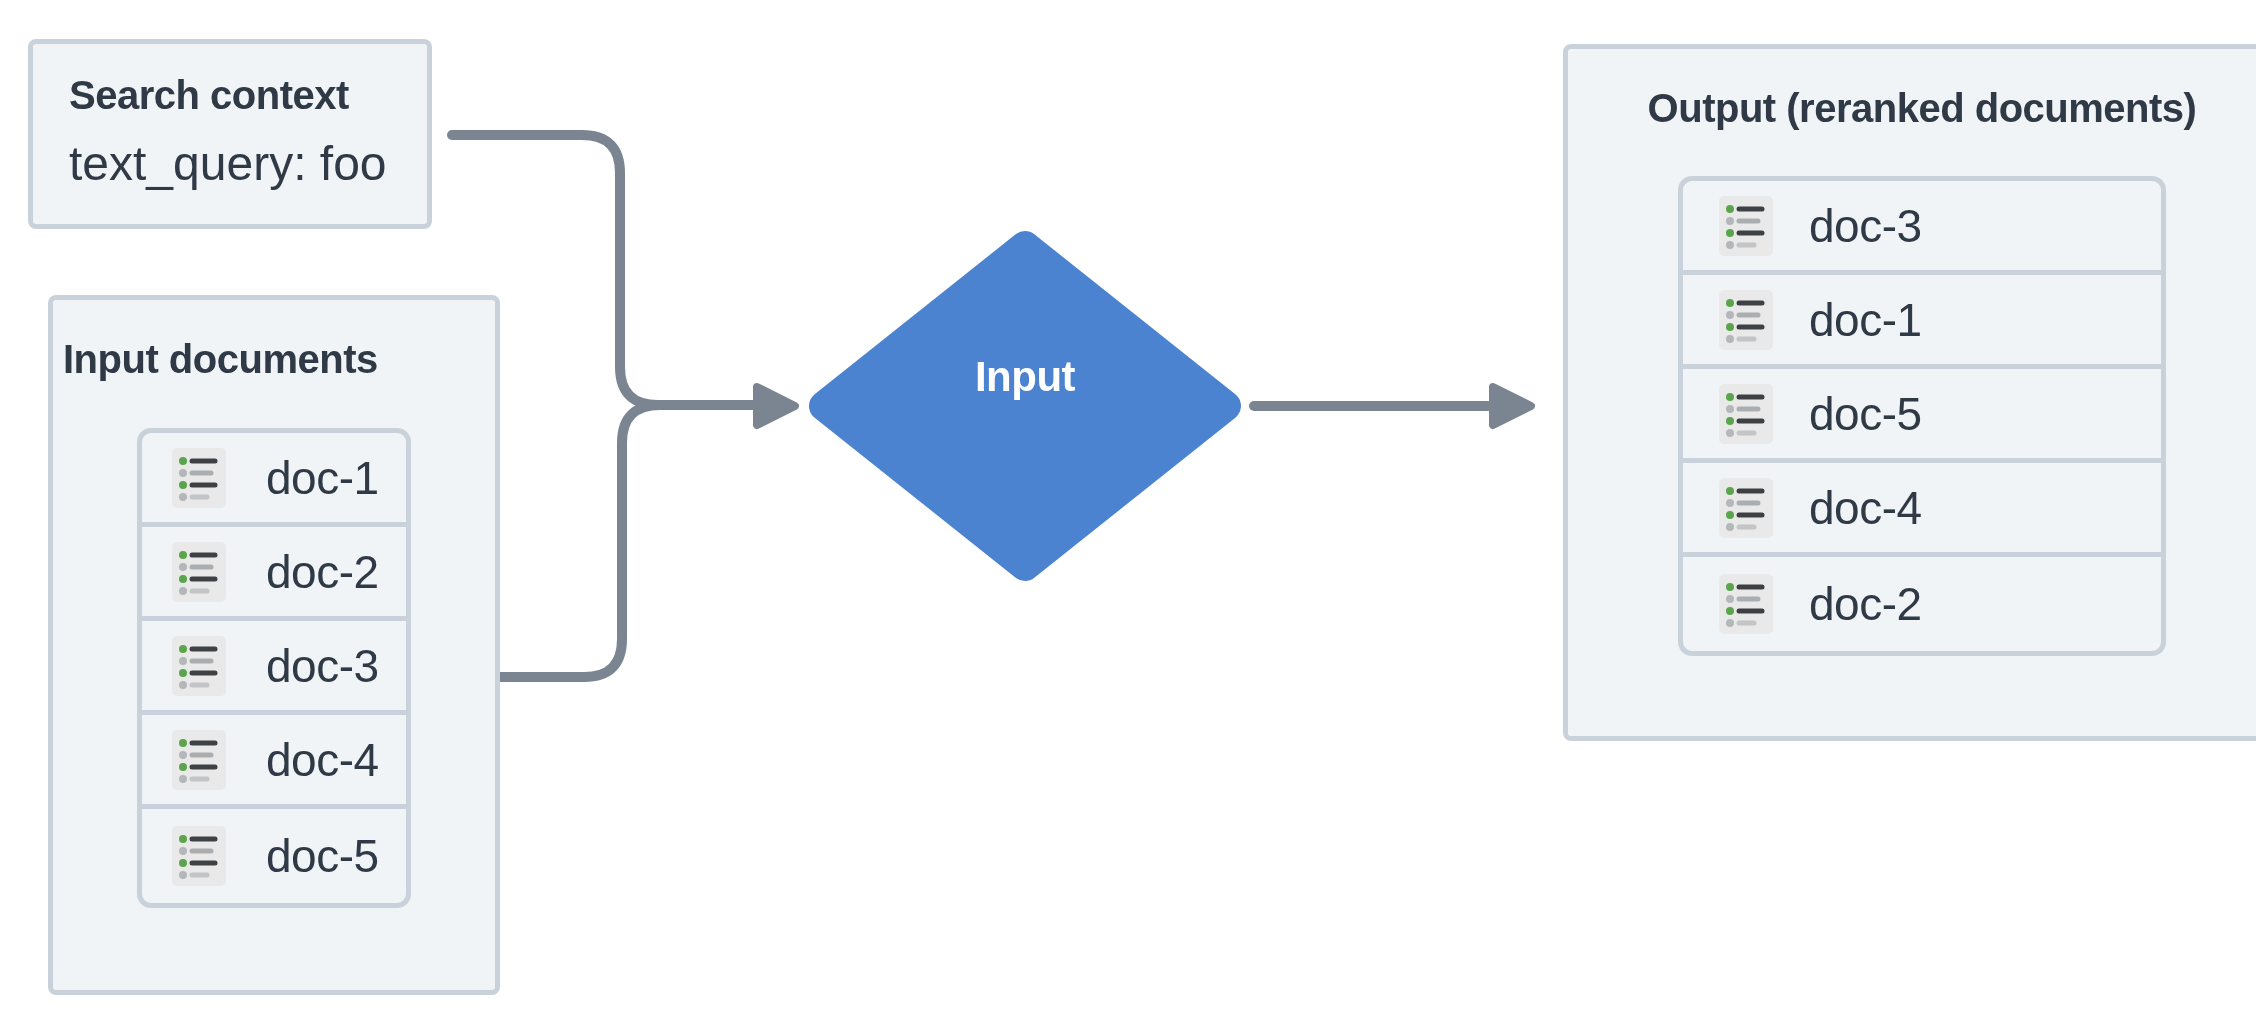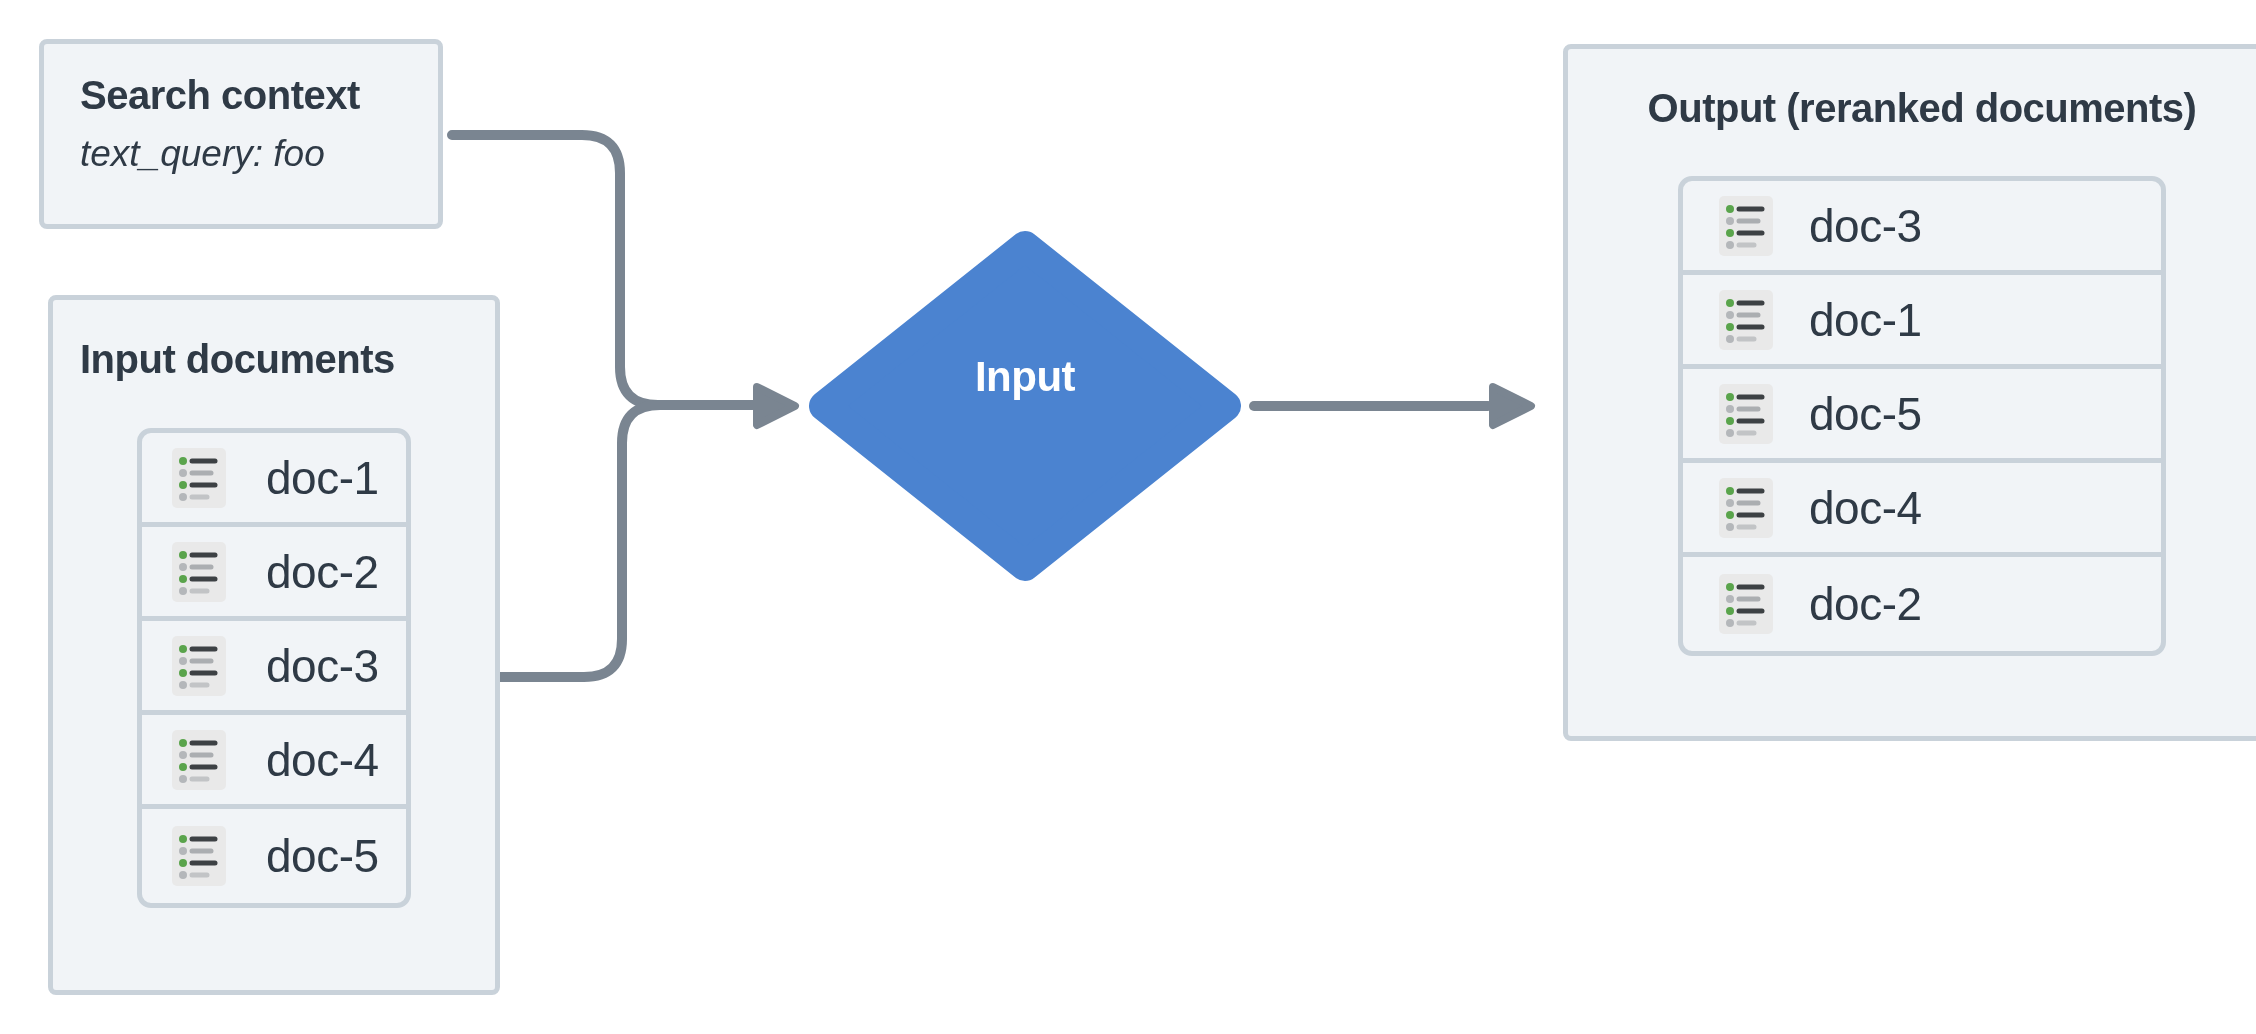--- a/index.html
+++ b/index.html
@@ -12,41 +12,40 @@
     overflow:hidden;
   }
   
   .panel{
     position:absolute;
     box-sizing:border-box;
     background:var(--panel-bg);
     border:5px solid var(--panel-border);
     border-radius:8px;
   }
-  #search-box{left:39px;top:39px;width:404px;height:190px;padding:28px 0 0 36px;}
+  #search-box{left:28px;top:39px;width:404px;height:190px;padding:28px 0 0 36px;}
   #input-box{left:48px;top:295px;width:452px;height:700px;}
   #output-box{left:1563px;top:44px;width:718px;height:697px;}
 
   .panel-title{
     font-size:40px;
     font-weight:bold;
     color:var(--ink);
     letter-spacing:-0.5px;
     line-height:46px;
     white-space:nowrap;
   }
   #search-box .panel-body{
-    font-size:37px;
+    font-size:48px;
     font-weight:normal;
-    margin-top:13px;
+    margin-top:23px;
     line-height:46px;
     white-space:nowrap;
-    font-style:italic;
-  }
-  #input-box .panel-title{padding:36px 0 0 27px;}
+  }
+  #input-box .panel-title{padding:36px 0 0 10px;}
   #output-box .panel-title{padding:36px 0 0 0;text-align:center;}
 
   
   .doc-list{
     position:absolute;
     box-sizing:border-box;
     border:5px solid var(--panel-border);
     border-radius:14px;
     left:50%;
     transform:translateX(-50%);

